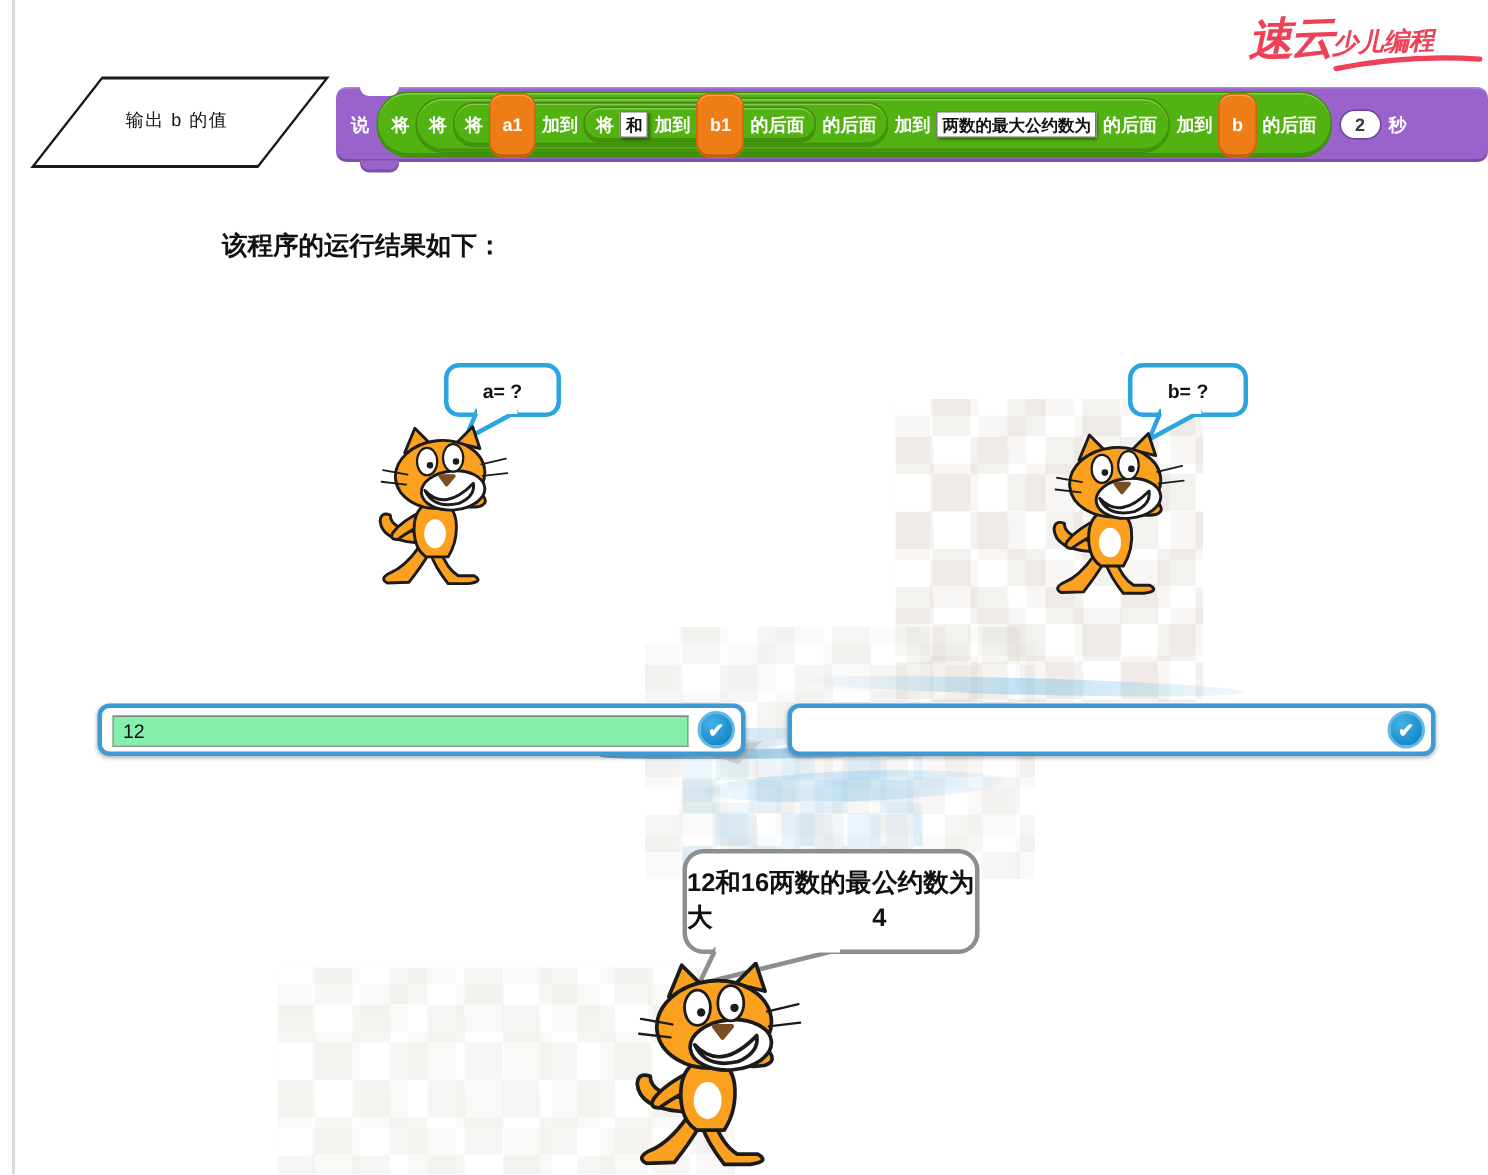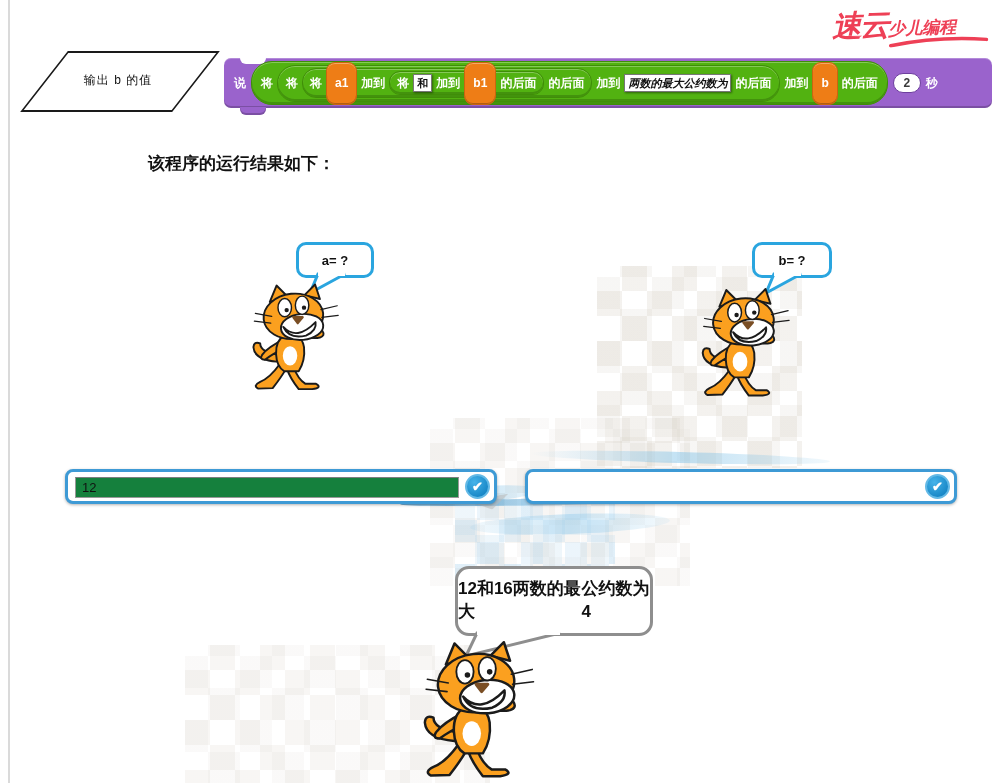--- a/index.html
+++ b/index.html
@@ -36,21 +36,21 @@
   .g1{height:42px;border-radius:21px;padding:0 9px;}
   .g2{height:35px;border-radius:18px;padding:0 8px;}
   .g3{height:28px;border-radius:14px;padding:0 7px;}
   .g4{height:22px;border-radius:11px;padding:0 7px;}
   .reporter{display:inline-flex;align-items:center;height:17px;padding:12px 8px;border-radius:9px;
         background:#EE7D16;border:1px solid #C9660F;color:#fff;font-weight:bold;font-size:12px;
         box-shadow:inset 0 1px 0 rgba(255,255,255,.35), inset 0 -1px 0 rgba(0,0,0,.25);}
   .txtbox{display:inline-flex;align-items:center;height:16px;padding:0 3px;background:#fff;
         color:#111;font-weight:bold;font-size:11px;border:1px solid #777;
         box-shadow:1px 1px 2px rgba(0,0,0,.45);overflow:hidden;white-space:nowrap;}
-  .txtbox.clip{max-width:100px;font-style:italic;}
+  .txtbox.clip{max-width:100px;}
   .numoval{display:inline-flex;align-items:center;justify-content:center;min-width:14px;height:18px;
         padding:0 6px;border-radius:10px;background:#fff;color:#3a3a3a;font-weight:bold;font-size:12px;
         border:1px solid #6d3f9e;}
 
   
   .intro{position:absolute;left:148px;top:152px;font-size:17px;font-weight:bold;color:#111;}
 
   
   .ask-bubble{position:absolute;background:#fff;border:3px solid #2AA5DF;border-radius:10px;
         display:flex;align-items:center;justify-content:center;font-size:13px;font-weight:bold;color:#111;}
@@ -59,21 +59,21 @@
   
   .final-bubble{position:absolute;left:455px;top:566px;width:192px;height:64px;background:#fff;
         border:3px solid #8E8E8E;border-radius:14px;display:flex;flex-direction:row;
         align-items:center;justify-content:center;font-size:17px;font-weight:bold;color:#111;line-height:1.35;}
   .final-bubble svg.tail{position:absolute;left:4px;bottom:-25px;}
 
   
   .answer-row{position:absolute;width:432px;height:35px;background:#fff;border:3px solid #3E9AD5;
         border-radius:8px;box-sizing:border-box;box-shadow:0 1px 3px rgba(0,0,0,.3);}
   .answer-row input{position:absolute;left:7px;top:5px;width:calc(100% - 56px);height:19px;
-        background:#15803d;border:1px solid #999;border-top-color:#7d7d7d;font-size:13px;
+        background:#86efac;border:1px solid #999;border-top-color:#7d7d7d;font-size:13px;
         color:#111;padding:0 6px;font-family:"Liberation Sans",sans-serif;}
   .check-btn{position:absolute;right:4px;top:2px;width:25px;height:25px;border-radius:50%;
         background:radial-gradient(circle at 35% 30%, #45B3E9, #1787C7 75%);
         border:2px solid #63B9E6;display:flex;align-items:center;justify-content:center;
         color:#fff;font-size:13px;font-weight:bold;cursor:pointer;box-sizing:border-box;}
 
   
   .mosaic{position:absolute;pointer-events:none;
      background:
        repeating-conic-gradient(rgba(199,189,173,.20) 0% 25%, rgba(255,255,255,0) 0% 50%) 0 0 / 50px 50px,

